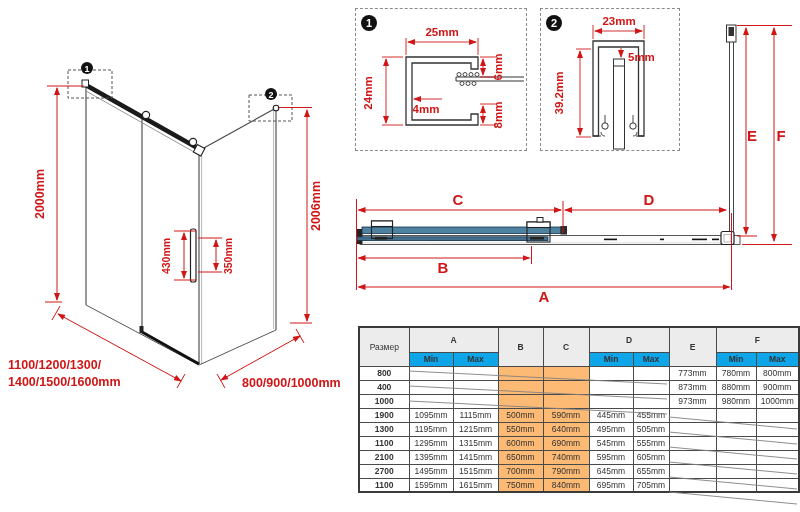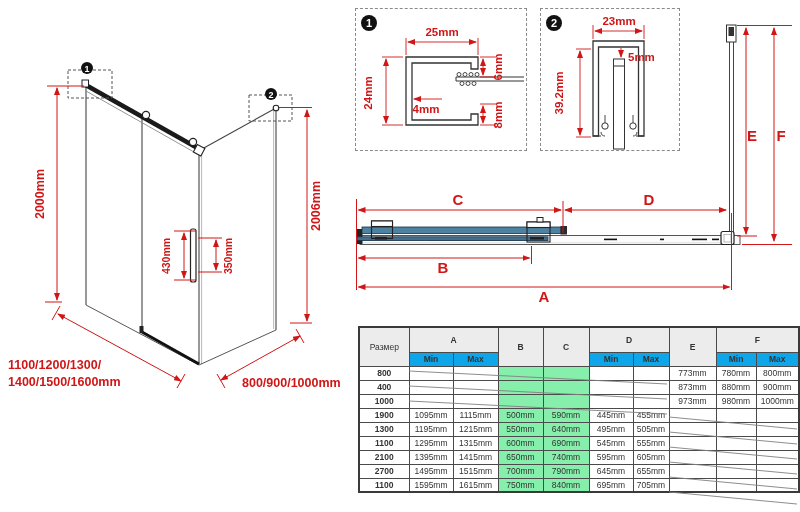--- a/index.html
+++ b/index.html
@@ -12,21 +12,21 @@
   #tablewrap{position:absolute;left:358px;top:326px;width:484px;height:182px;}
   table.tbl{border-collapse:collapse;table-layout:fixed;width:440px;}
   table.tbl td{border:1px solid #4a4a4a;text-align:center;vertical-align:middle;
                padding:0;font-size:8.5px;color:#333;overflow:hidden;white-space:nowrap;}
   table.tbl{border:2px solid #3a3a3a;}
   tr.h1{height:25px;} tr.h2{height:14px;} tr.r{height:14px;}
   td.hz{background:#ececec;font-size:9.5px;color:#222;}
   td.hl{background:#ececec;font-size:14px;font-weight:bold;color:#d01616;}
   td.mm{background:#0ea5e9;font-size:8.5px;font-weight:bold;color:#111;}
   td.sz{font-weight:bold;color:#111;font-size:9px;}
-  td.sh{background:#86efac;margin-left:16px;}
+  td.sh{background:#fdba74;margin-left:16px;}
   #slashes{left:0;top:0;pointer-events:none;}
 </style>
 </head>
 <body>
 
 <div id="canvas">
 
   <svg style="left:0;top:0" width="350" height="512" viewBox="0 0 350 512">
     <defs>
       <marker id="aE" markerWidth="8" markerHeight="6" refX="7" refY="3" orient="auto" markerUnits="userSpaceOnUse">

